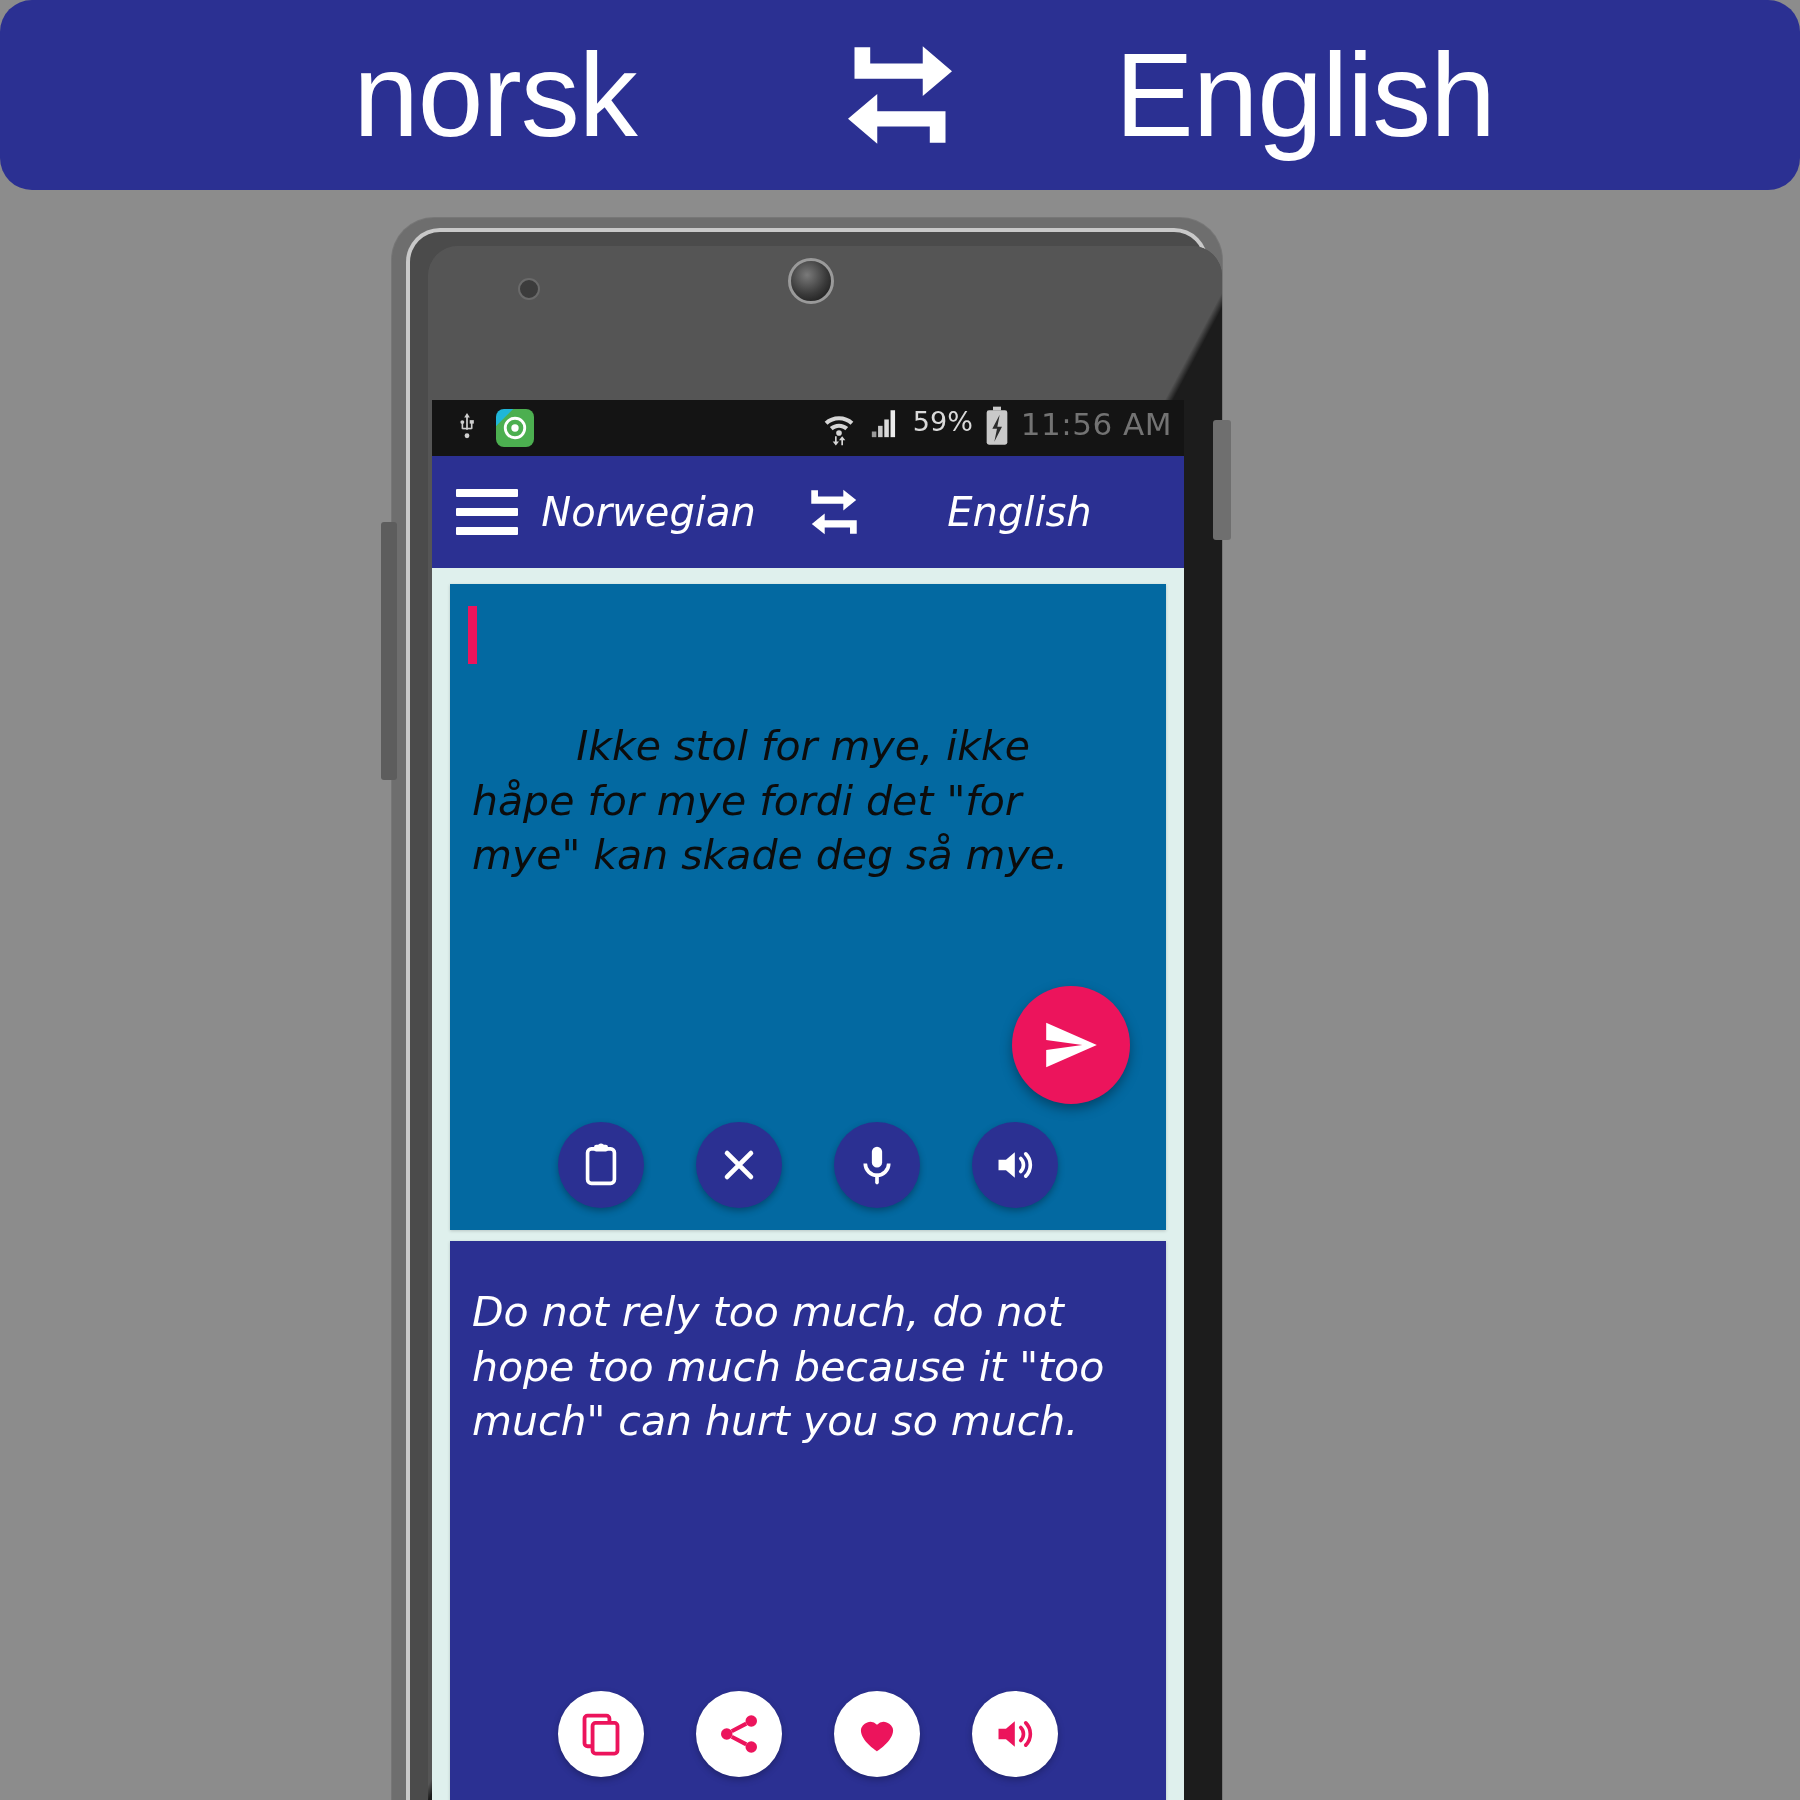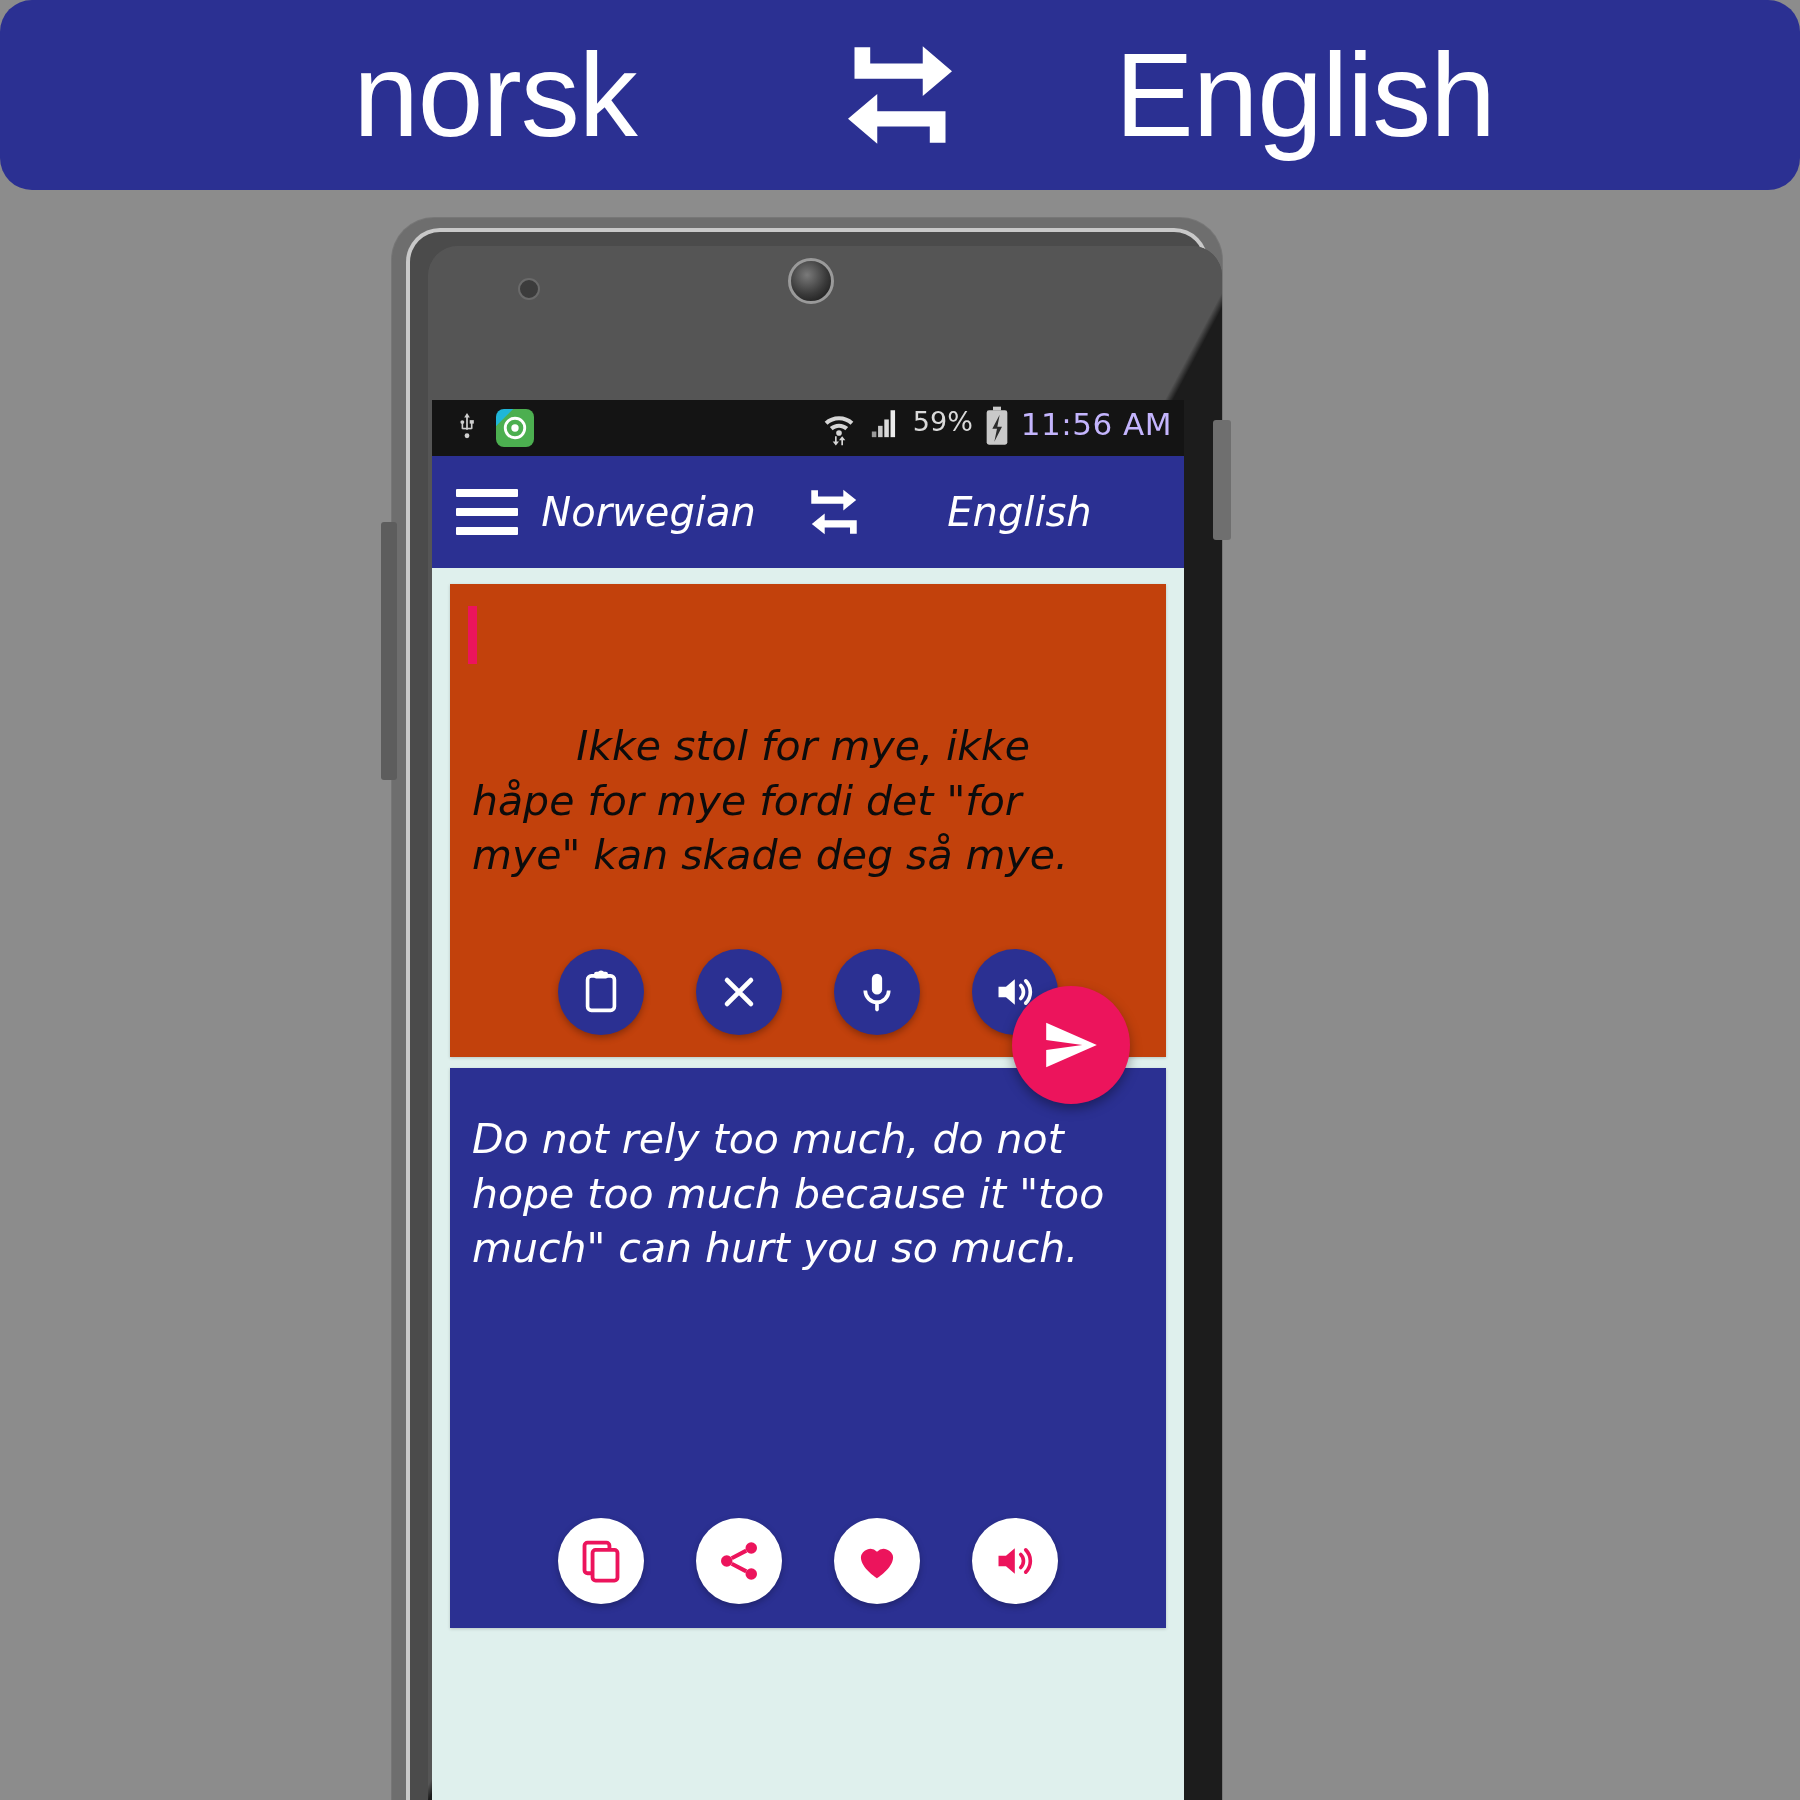--- a/index.html
+++ b/index.html
@@ -83,21 +83,21 @@
   }
 
   
   .statusbar{
     height:56px; background:#141414; display:flex; align-items:center;
     padding:0 12px 0 22px; color:#d8d8d8;
   }
   .sb-left{ display:flex; align-items:center; gap:16px; }
   .sb-right{ display:flex; align-items:flex-start; gap:10px; margin-left:auto; }
   .sb-battery-pct{ font-size:27px; color:#d9d9d9; font-family:"DejaVu Sans", sans-serif; }
-  .sb-time{ font-size:31px; color:#c4b5fd; font-family:"DejaVu Sans", sans-serif; letter-spacing:0.5px; }
+  .sb-time{ font-size:31px; color:#737373; font-family:"DejaVu Sans", sans-serif; letter-spacing:0.5px; }
   .app-icon-green{
     width:38px;height:38px;border-radius:8px;
     background:linear-gradient(135deg,#1fb6d8 0%, #1fb6d8 22%, #4caf50 23%, #4caf50 100%);
     display:flex;align-items:center;justify-content:center;
   }
 
   
   .appbar{
     height:112px; background:#2b3092; display:flex; align-items:center;
     padding:0 24px;
@@ -109,21 +109,21 @@
     font-family:"DejaVu Sans", sans-serif; font-style:italic; font-weight:400;
     white-space:nowrap;
   }
   .appbar-lang.src{ flex:1; text-align:center; margin-left:-10px; }
   .appbar-lang.tgt{ flex:1; text-align:center; }
   .appbar-swap{ width:90px; display:flex; align-items:center; justify-content:center; }
 
   
   .cards{ padding:16px 18px 0 18px; }
   .card-source{
-    background:#c2410c; width:716px; height:473px; position:relative;
+    background:#0369a1; width:716px; height:646px; position:relative;
     box-shadow:0 1px 3px rgba(0,0,0,0.18);
   }
   .src-text{
     padding:26px 26px 0 22px;
     font-family:"DejaVu Sans", sans-serif; font-style:italic;
     font-size:41px; line-height:1.33; color:#0c0c0c;
     position:relative; white-space:pre-wrap;
   }
   .caret{
     position:absolute; left:18px; top:22px; width:9px; height:58px;

